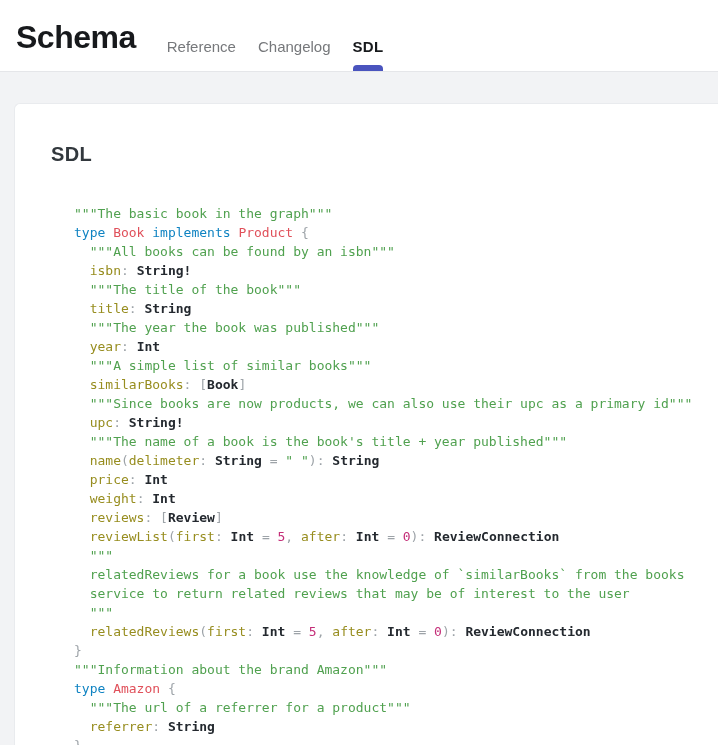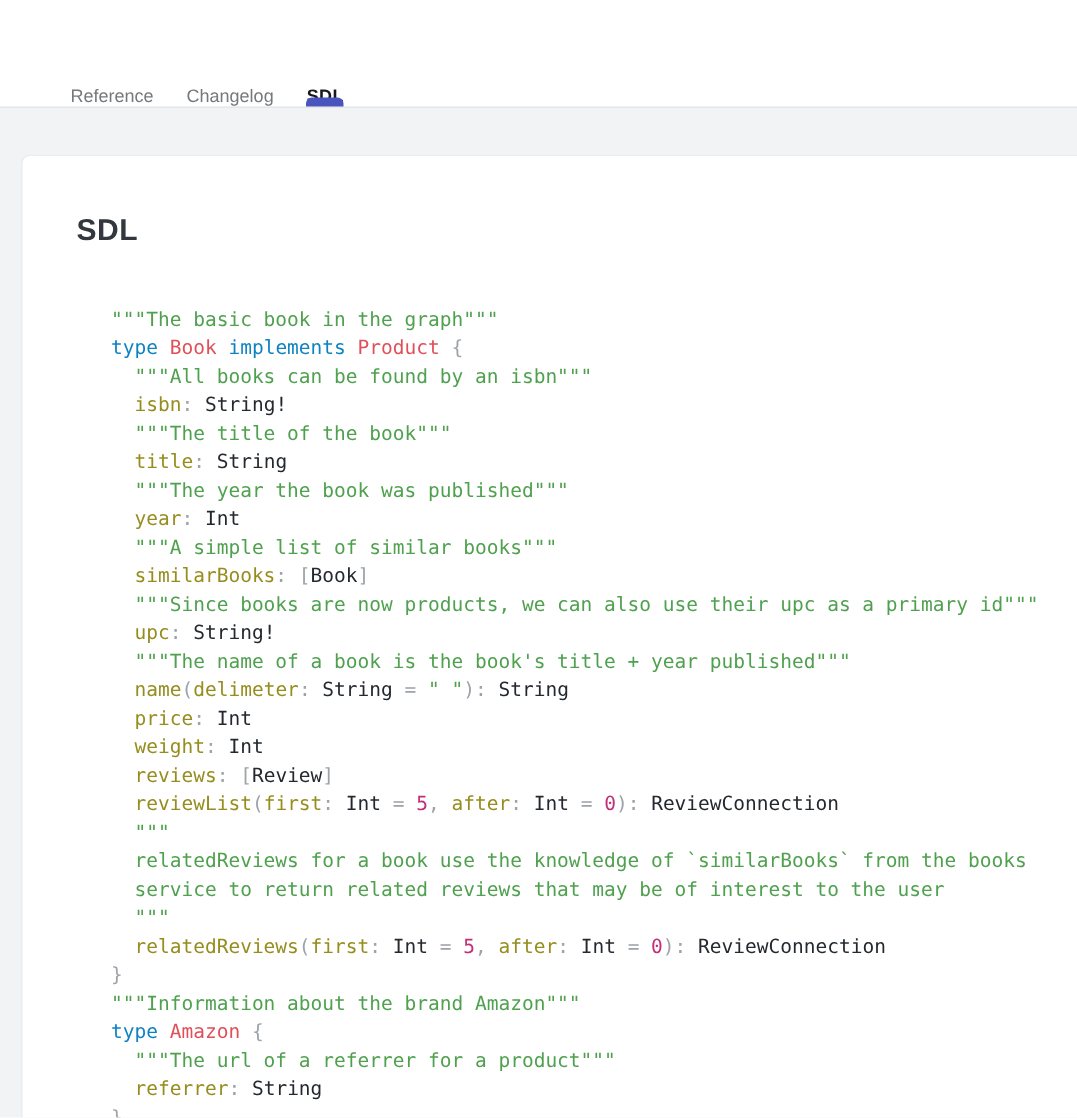--- a/index.html
+++ b/index.html
@@ -31,23 +31,23 @@
   .page-header{
     height:72px;background:#fff;border-bottom:1px solid var(--header_border);
     display:flex;align-items:stretch;padding-left:16px;
   }
   .page-title{
     align-self:center;margin:0;padding-top:3px;
     font-size:32px;font-weight:700;letter-spacing:-0.5px;color:var(--title_color);
   }
   .tabs{display:flex;margin-left:31px;gap:22px;}
   .tab{
-    position:relative;display:flex;align-items:flex-end;
+    position:relative;display:flex;align-items:center;
     padding-top:22px;cursor:pointer;
-    font-size:12px;color:var(--tab_inactive);
+    font-size:15px;color:var(--tab_inactive);
   }
   .tab.active{color:var(--tab_active);font-weight:700;letter-spacing:0.3px;}
   .tab-underline{
     position:absolute;left:0;right:0;bottom:0;height:6px;
     background:var(--accent);border-radius:4px 4px 0 0;
   }
   .content-area{
     height:673px;padding:31px 0 0 14px;
   }
   .sdl-card{
@@ -70,27 +70,28 @@
     color:var(--tok_x);
     white-space:pre;
   }
   .code-line{height:19px;}
   .tok-s{color:var(--tok_s);}
   .tok-k{color:var(--tok_k);text-align:center;}
   .tok-c{color:var(--tok_c);}
   .tok-a{color:var(--tok_a);}
   .tok-n{color:var(--tok_n);}
   .tok-p{color:var(--tok_p);}
-  .tok-t{color:var(--tok_t);font-weight:400;}
+  .tok-t{color:var(--tok_t);font-weight:700;}
   .tok-x{color:var(--tok_x);}
 </style>
 </head>
 <body>
 
 <header class="page-header">
+  <h1 class="page-title">Schema</h1>
   <nav class="tabs">
     <div class="tab">
       <span>Reference</span>
     </div>
     <div class="tab">
       <span>Changelog</span>
     </div>
     <div class="tab active">
       <span>SDL</span>
       <span class="tab-underline"></span>

